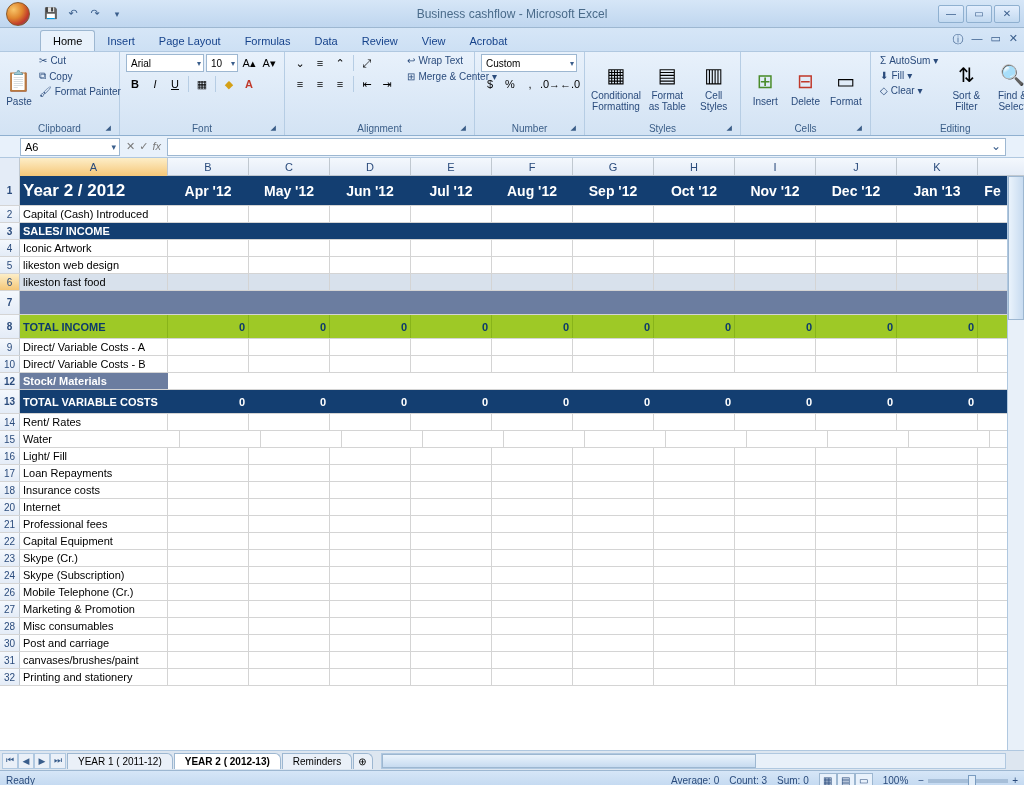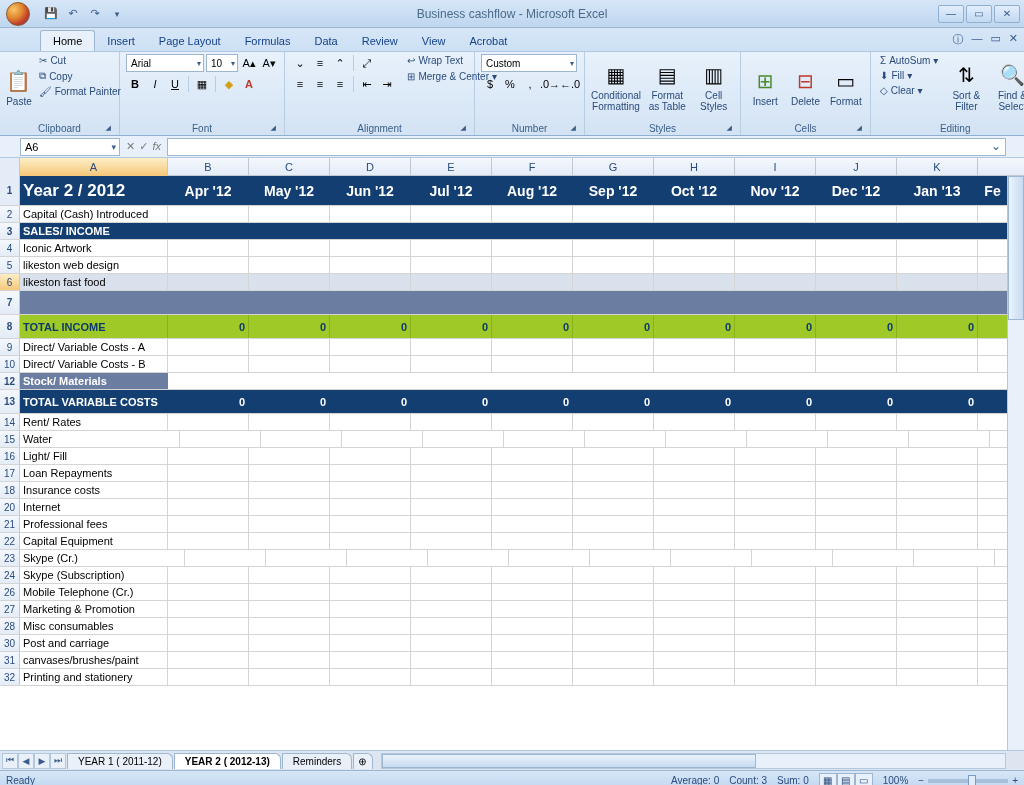--- a/index.html
+++ b/index.html
@@ -595,21 +595,21 @@
         <div class="cell right" style="width: 81px;"></div>
         <div class="cell right" style="width: 81px;"></div>
         <div class="cell right" style="width: 81px;"></div>
         <div class="cell right" style="width: 81px;"></div>
         <div class="cell right" style="width: 81px;"></div>
         <div class="cell right" style="width: 81px;"></div>
         <div class="cell right" style="width: 81px;"></div>
       </div>
       <div class="grow ">
         <div class="rowh">23</div>
-        <div class="cell" style="width: 165px;">Skype (Cr.)</div>
+        <div class="cell" style="width: 148px;">Skype (Cr.)</div>
         <div class="cell right" style="width: 81px;"></div>
         <div class="cell right" style="width: 81px;"></div>
         <div class="cell right" style="width: 81px;"></div>
         <div class="cell right" style="width: 81px;"></div>
         <div class="cell right" style="width: 81px;"></div>
         <div class="cell right" style="width: 81px;"></div>
         <div class="cell right" style="width: 81px;"></div>
         <div class="cell right" style="width: 81px;"></div>
         <div class="cell right" style="width: 81px;"></div>
         <div class="cell right" style="width: 81px;"></div>

